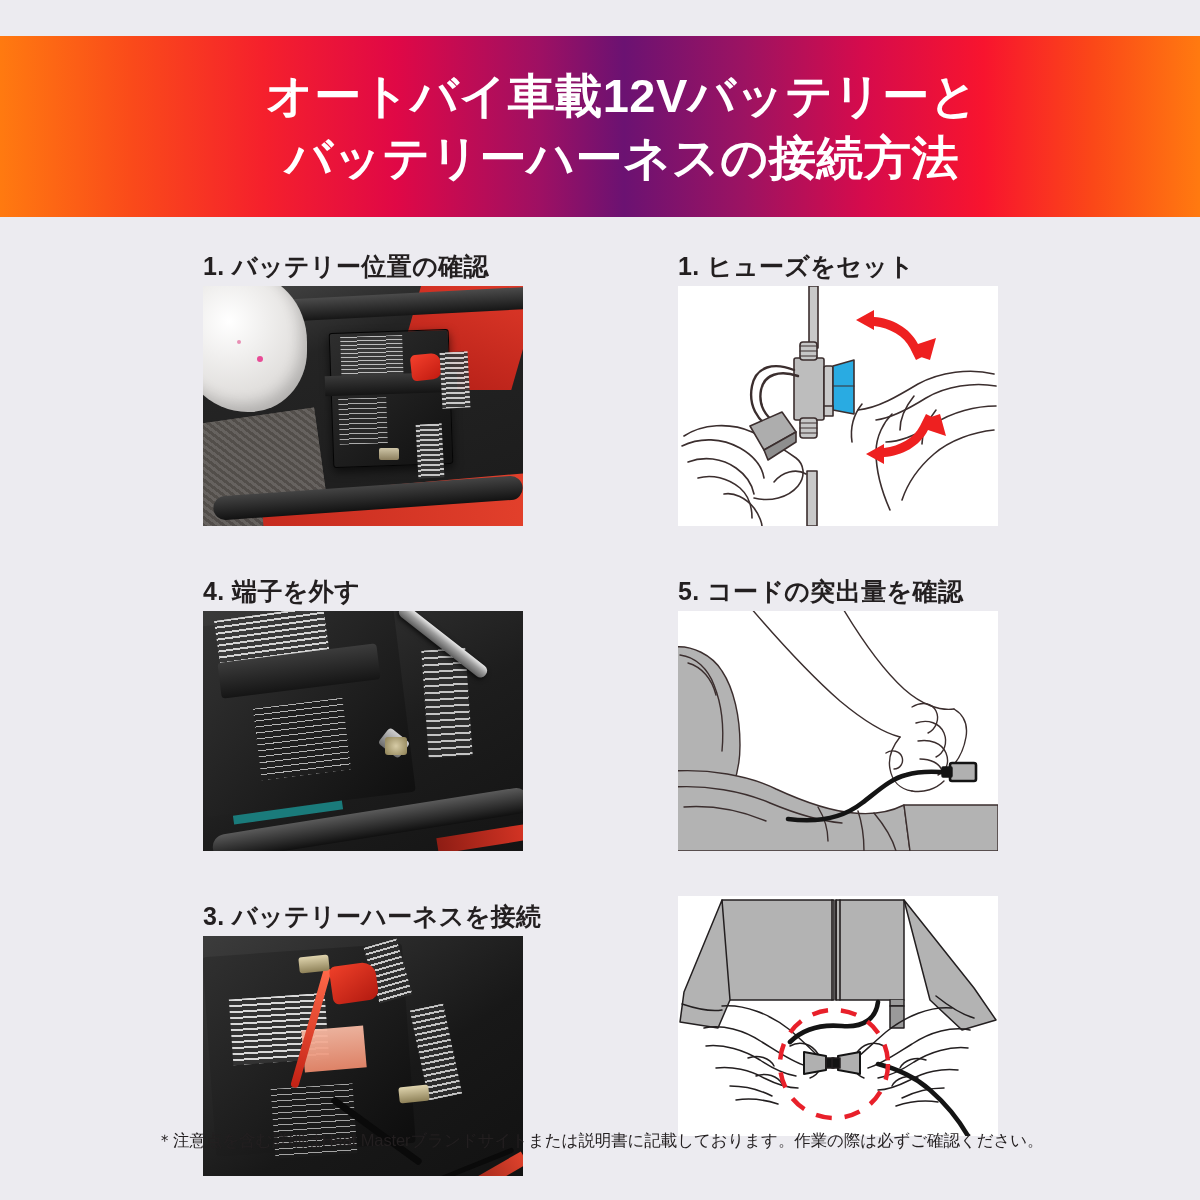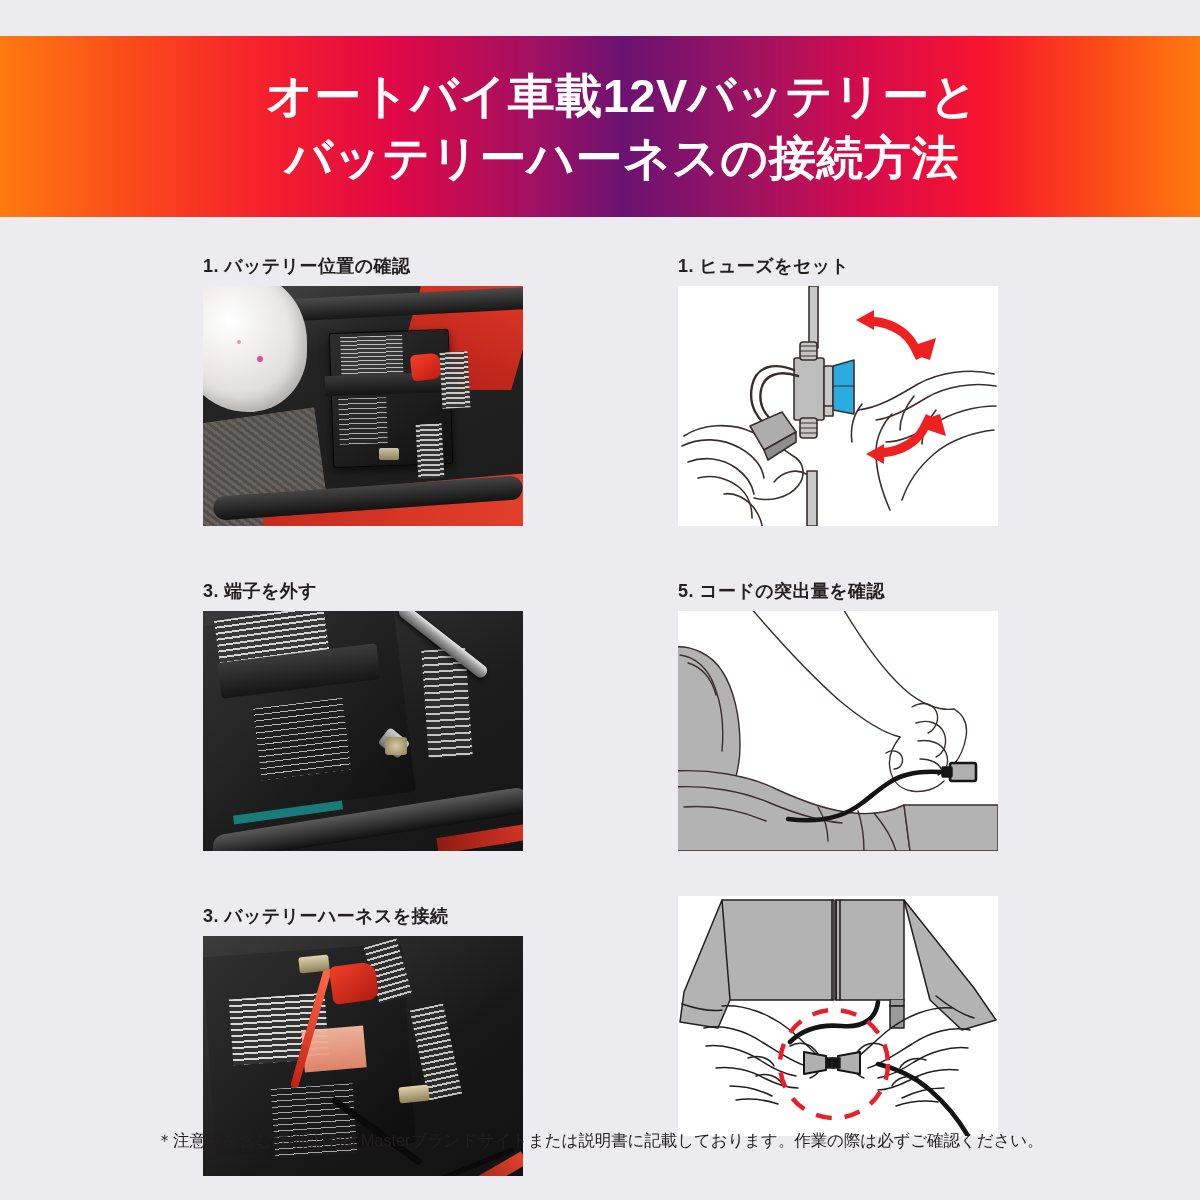--- a/index.html
+++ b/index.html
@@ -54,21 +54,21 @@
     position: absolute;
     left: 203px; top: 246px;
     width: 795px;
     display: grid;
     grid-template-columns: 320px 320px;
     grid-column-gap: 155px;
     grid-row-gap: 45px;
   }
   .step { width: 320px; }
   .step-title {
-    font-size: 18px;
+    font-size: 25px;
     font-weight: 700;
     color: #231F20;
     letter-spacing: 0.4px;
     height: 40px;
     line-height: 40px;
     white-space: nowrap;
   }
   .step-media {
     position: relative;
     width: 320px; height: 240px;
@@ -410,21 +410,21 @@
                          C 236 152, 222 160, 206 162 Z"></path>
                 <path d="M250 144 L268 150 L262 128 L250 132 Z"></path>
               </g>
             </g>
           </svg>
         </div>
       </div>
     </div>
 
     <div class="step">
-      <div class="step-title">3. 端子を外す</div>
+      <div class="step-title">4. 端子を外す</div>
       <div class="step-media">
         <div class="photo p2">
           <div class="ph-layer bat-big"></div>
           <div class="ph-layer lab-top"></div>
           <div class="ph-layer strap"></div>
           <div class="ph-layer pb-sym"></div>
           <div class="ph-layer fusebox"></div>
           <div class="ph-layer wrench"></div>
           <div class="ph-layer wrench-head"></div>
           <div class="ph-layer bolt"></div>

